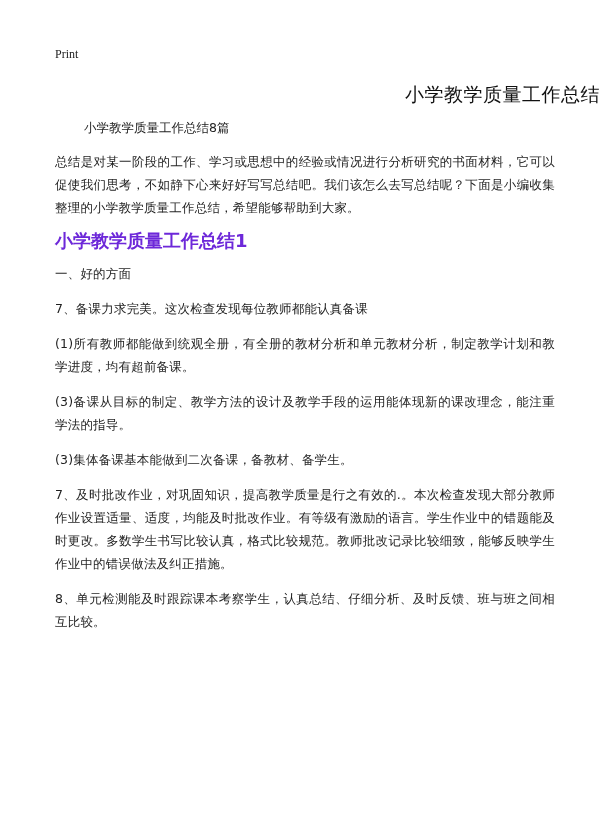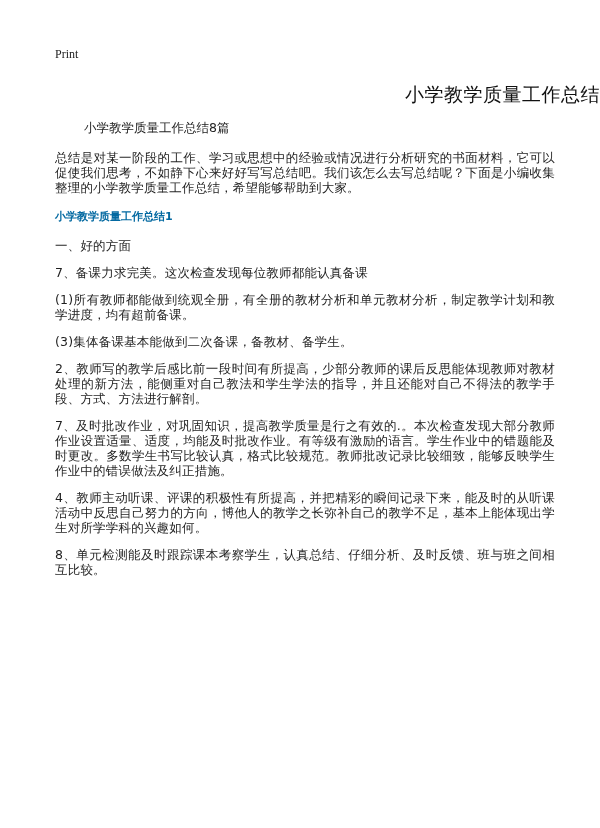--- a/index.html
+++ b/index.html
@@ -13,36 +13,35 @@
     }
     .title {
       position: absolute; left: 0; width: 600px; top: 82px; text-align: right;
       font-size: 19px; color: #111; letter-spacing: 0.5px;
     }
     .subtitle {
       position: absolute; left: 51px; top: 120px; font-size: 12.5px; color: #222; margin-left: 33px;
     }
     .content { position: absolute; left: 55px; top: 150px; width: 500px; }
     .para {
-      font-size: 12.5px; line-height: 15px; margin: 0 0 12px 0; color: #1e1e1e;
+      font-size: 12.5px; line-height: 23px; margin: 0 0 12px 0; color: #1e1e1e;
       letter-spacing: 0.2px; text-align: justify;
     }
-    .heading { font-weight: bold; font-size: 11px; margin: 0 0 12px 0; line-height: 19px; color: #0369a1; }
+    .heading { font-weight: bold; font-size: 18px; margin: 0 0 12px 0; line-height: 19px; color: #6d28d9; }
   </style>
 </head>
 <body>
 
 <div class="print-label">Print</div>
 <div class="title">小学教学质量工作总结</div>
 <div class="subtitle">小学教学质量工作总结8篇</div>
 
 <div class="content">
   <p class="para">总结是对某一阶段的工作、学习或思想中的经验或情况进行分析研究的书面材料，它可以促使我们思考，不如静下心来好好写写总结吧。我们该怎么去写总结呢？下面是小编收集整理的小学教学质量工作总结，希望能够帮助到大家。</p>
   <p class="heading">小学教学质量工作总结1</p>
   <p class="para">一、好的方面</p>
   <p class="para">7、备课力求完美。这次检查发现每位教师都能认真备课</p>
   <p class="para">(1)所有教师都能做到统观全册，有全册的教材分析和单元教材分析，制定教学计划和教学进度，均有超前备课。</p>
+  <p class="para">(3)备课从目标的制定、教学方法的设计及教学手段的运用能体现新的课改理念，能注重学法的指导。</p>
   <p class="para">(3)集体备课基本能做到二次备课，备教材、备学生。</p>
-  <p class="para">2、教师写的教学后感比前一段时间有所提高，少部分教师的课后反思能体现教师对教材处理的新方法，能侧重对自己教法和学生学法的指导，并且还能对自己不得法的教学手段、方式、方法进行解剖。</p>
   <p class="para">7、及时批改作业，对巩固知识，提高教学质量是行之有效的.。本次检查发现大部分教师作业设置适量、适度，均能及时批改作业。有等级有激励的语言。学生作业中的错题能及时更改。多数学生书写比较认真，格式比较规范。教师批改记录比较细致，能够反映学生作业中的错误做法及纠正措施。</p>
-  <p class="para">4、教师主动听课、评课的积极性有所提高，并把精彩的瞬间记录下来，能及时的从听课活动中反思自己努力的方向，博他人的教学之长弥补自己的教学不足，基本上能体现出学生对所学学科的兴趣如何。</p>
   <p class="para">8、单元检测能及时跟踪课本考察学生，认真总结、仔细分析、及时反馈、班与班之间相互比较。</p>
 </div>
 
 </body></html>

